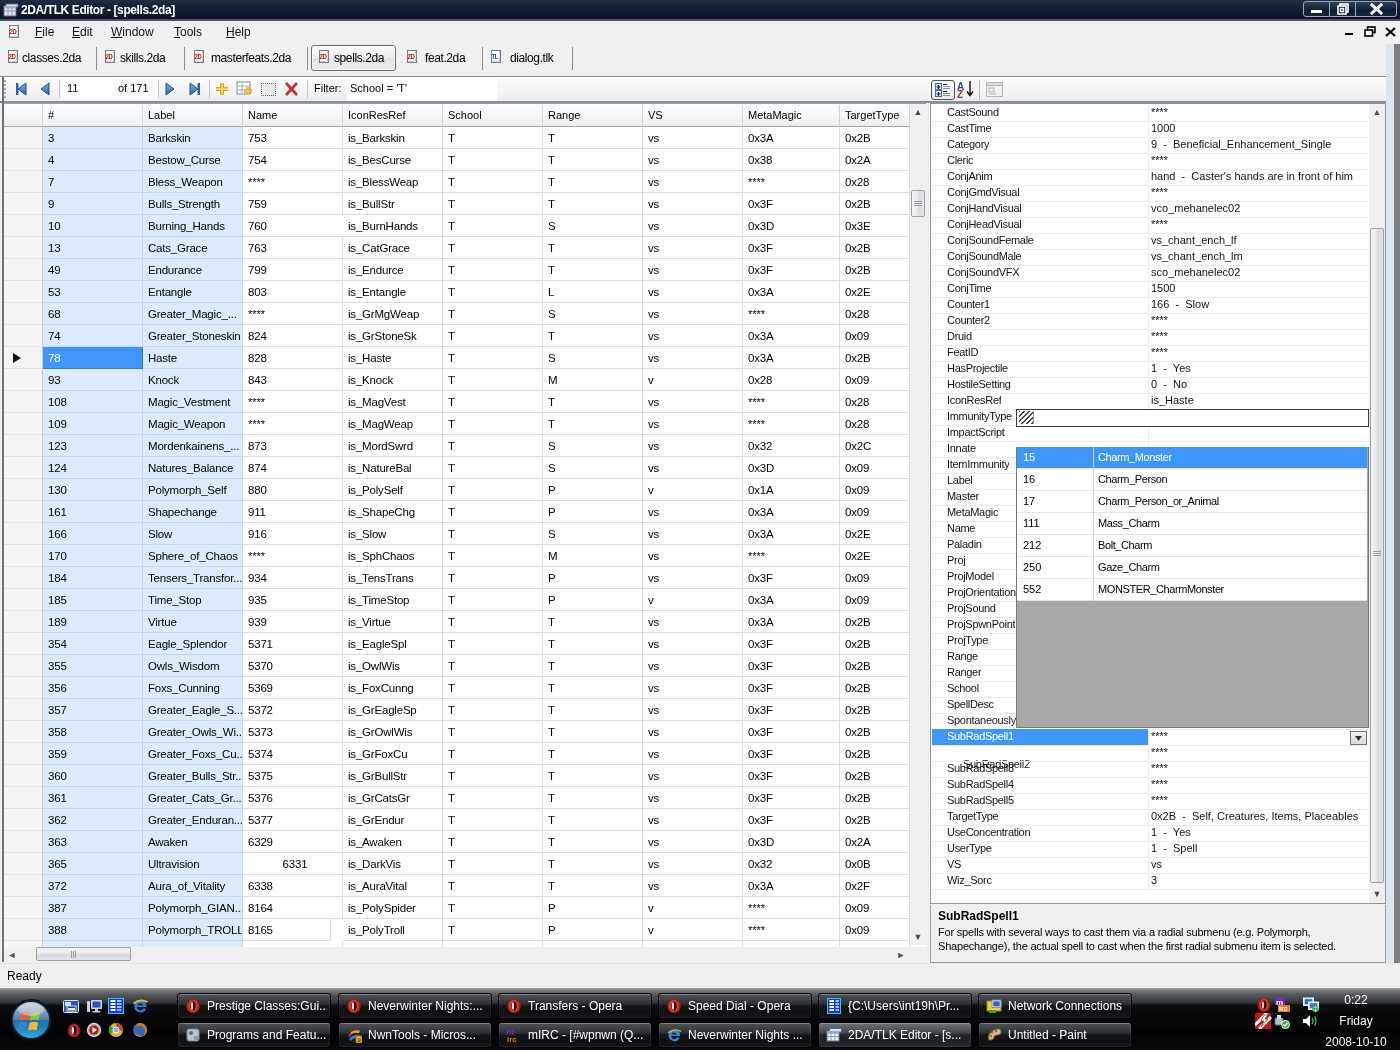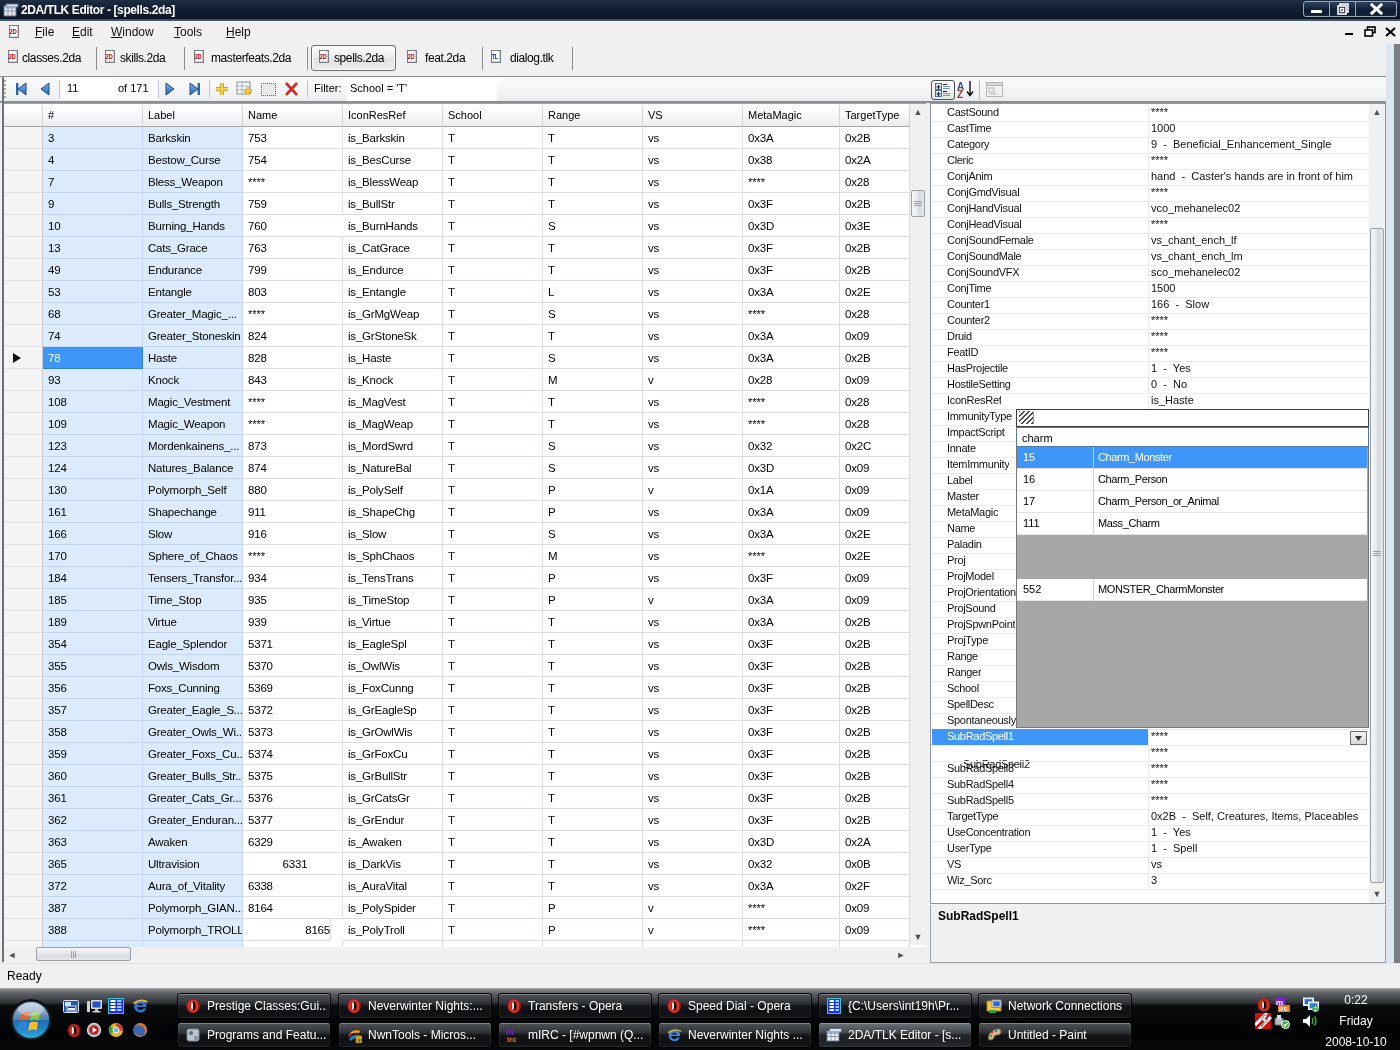--- a/index.html
+++ b/index.html
@@ -616,21 +616,21 @@
 <div class="c cw" style="left:239px;top:793px;width:100px;height:22px;">8164</div>
 <div class="c cw" style="left:339px;top:793px;width:100px;height:22px;">is_PolySpider</div>
 <div class="c cw" style="left:439px;top:793px;width:100px;height:22px;">T</div>
 <div class="c cw" style="left:539px;top:793px;width:100px;height:22px;">P</div>
 <div class="c cw" style="left:639px;top:793px;width:100px;height:22px;">v</div>
 <div class="c cw" style="left:739px;top:793px;width:97px;height:22px;"><span style="font-size:11px;letter-spacing:0px;">****</span></div>
 <div class="c cw" style="left:836px;top:793px;width:70px;height:22px;">0x09</div>
 <div class="c rsel" style="left:0px;top:815px;width:39px;height:22px;"></div>
 <div class="c cb" style="left:39px;top:815px;width:100px;height:22px;">388</div>
 <div class="c cb" style="left:139px;top:815px;width:100px;height:22px;">Polymorph_TROLL</div>
-<div class="c cw" style="left:239px;top:815px;width:88px;height:22px;text-align:right;">8165</div>
+<div class="c cw" style="left:239px;top:815px;width:88px;height:22px;">8165</div>
 <div class="c cw" style="left:339px;top:815px;width:100px;height:22px;">is_PolyTroll</div>
 <div class="c cw" style="left:439px;top:815px;width:100px;height:22px;">T</div>
 <div class="c cw" style="left:539px;top:815px;width:100px;height:22px;">P</div>
 <div class="c cw" style="left:639px;top:815px;width:100px;height:22px;">v</div>
 <div class="c cw" style="left:739px;top:815px;width:97px;height:22px;"><span style="font-size:11px;letter-spacing:0px;">****</span></div>
 <div class="c cw" style="left:836px;top:815px;width:70px;height:22px;">0x09</div>
 <div class="c rsel" style="left:0px;top:837px;width:39px;height:22px;"></div>
 <div class="c cb" style="left:39px;top:837px;width:100px;height:22px;">389</div>
 <div class="c cb" style="left:139px;top:837px;width:100px;height:22px;">Polymorph_UMB...</div>
 <div class="c cw" style="left:239px;top:837px;width:100px;height:22px;">8166</div>
@@ -788,23 +788,20 @@
 <div class="sbthumb" style="left:1370px;top:228px;width:14px;height:655px;"></div>
 <div class="abs" style="left:1373px;top:551px;width:8px;height:5px;background:repeating-linear-gradient(180deg,#9aa0a8 0 1px,transparent 1px 2px);"></div>
 <div class="sbarr" style="left:1369px;top:889px;width:16px;">▼</div>
 <div class="abs" style="left:1350px;top:731px;width:17px;height:14px;border:1px solid #707070;background:linear-gradient(180deg,#f2f2f2,#d8d8d8);">
 <svg width="15" height="12" viewBox="0 0 15 12">
         <polygon points="4,4 11,4 7.5,9" fill="#333"></polygon>
       </svg></div>
 <div class="abs" style="left:1016px;top:409px;width:353px;height:18px;background:#fff;border:1px solid #3a3a3a;">
 <div style="position:absolute;left:2px;top:1px;width:15px;height:13px;background:repeating-linear-gradient(135deg,#444 0 1px,transparent 1px 3.5px);border-right:1px solid #999;"></div>
     </div>
-<div class="abs" style="left:1016px;top:427px;width:353px;height:20px;background:#fff;border:1px solid #56789c;">
-      <div style="position:absolute;left:5px;top:4px;font-size:11px;">charm</div>
-    </div>
 <div class="abs" style="left:1016px;top:447px;width:353px;height:281px;background:#a7a7a7;border-left:1px solid #777;border-right:1px solid #777;border-bottom:1px solid #777;">
 <div class="ditem dsel" style="top:0px;">
         <div class="dnum">15</div>
         <div class="ddiv"></div>
         <div class="dtxt">Charm_Monster</div>
       </div>
 <div class="ditem" style="top:22px;">
         <div class="dnum">16</div>
         <div class="ddiv"></div>
         <div class="dtxt">Charm_Person</div>
@@ -812,28 +809,39 @@
 <div class="ditem" style="top:44px;">
         <div class="dnum">17</div>
         <div class="ddiv"></div>
         <div class="dtxt">Charm_Person_or_Animal</div>
       </div>
 <div class="ditem" style="top:66px;">
         <div class="dnum">111</div>
         <div class="ddiv"></div>
         <div class="dtxt">Mass_Charm</div>
       </div>
+<div class="ditem" style="top:88px;">
+        <div class="dnum">212</div>
+        <div class="ddiv"></div>
+        <div class="dtxt">Bolt_Charm</div>
+      </div>
+<div class="ditem" style="top:110px;">
+        <div class="dnum">250</div>
+        <div class="ddiv"></div>
+        <div class="dtxt">Gaze_Charm</div>
+      </div>
 <div class="ditem" style="top:132px;">
         <div class="dnum">552</div>
         <div class="ddiv"></div>
         <div class="dtxt">MONSTER_CharmMonster</div>
       </div>
 </div>
 <div id="pdesc">
 <div style="position:absolute;left:7px;top:4px;font-weight:bold;font-size:12px;">SubRadSpell1</div>
+<div style="position:absolute;left:7px;top:20px;font-size:11px;letter-spacing:-0.2px;line-height:14px;">For spells with several ways to cast them via a radial submenu (e.g. Polymorph,<br>Shapechange), the actual spell to cast when the first radial submenu item is selected.</div>
 </div>
 <div class="abs" style="left:1386px;top:44px;width:8px;height:919px;background:#dce6f0;"></div>
 <div class="abs" style="left:1394px;top:44px;width:6px;height:919px;background:#7a7f86;"></div>
 <div id="statusbar">
       <div style="position:absolute;left:7px;top:5px;">Ready</div>
     </div>
 <div id="taskbar"></div>
 <svg class="abs" style="left:10px;top:999px;" width="42" height="42" viewBox="0 0 42 42">
 <defs>
 <linearGradient id="orbtop" x1="0" y1="0" x2="0" y2="1">

